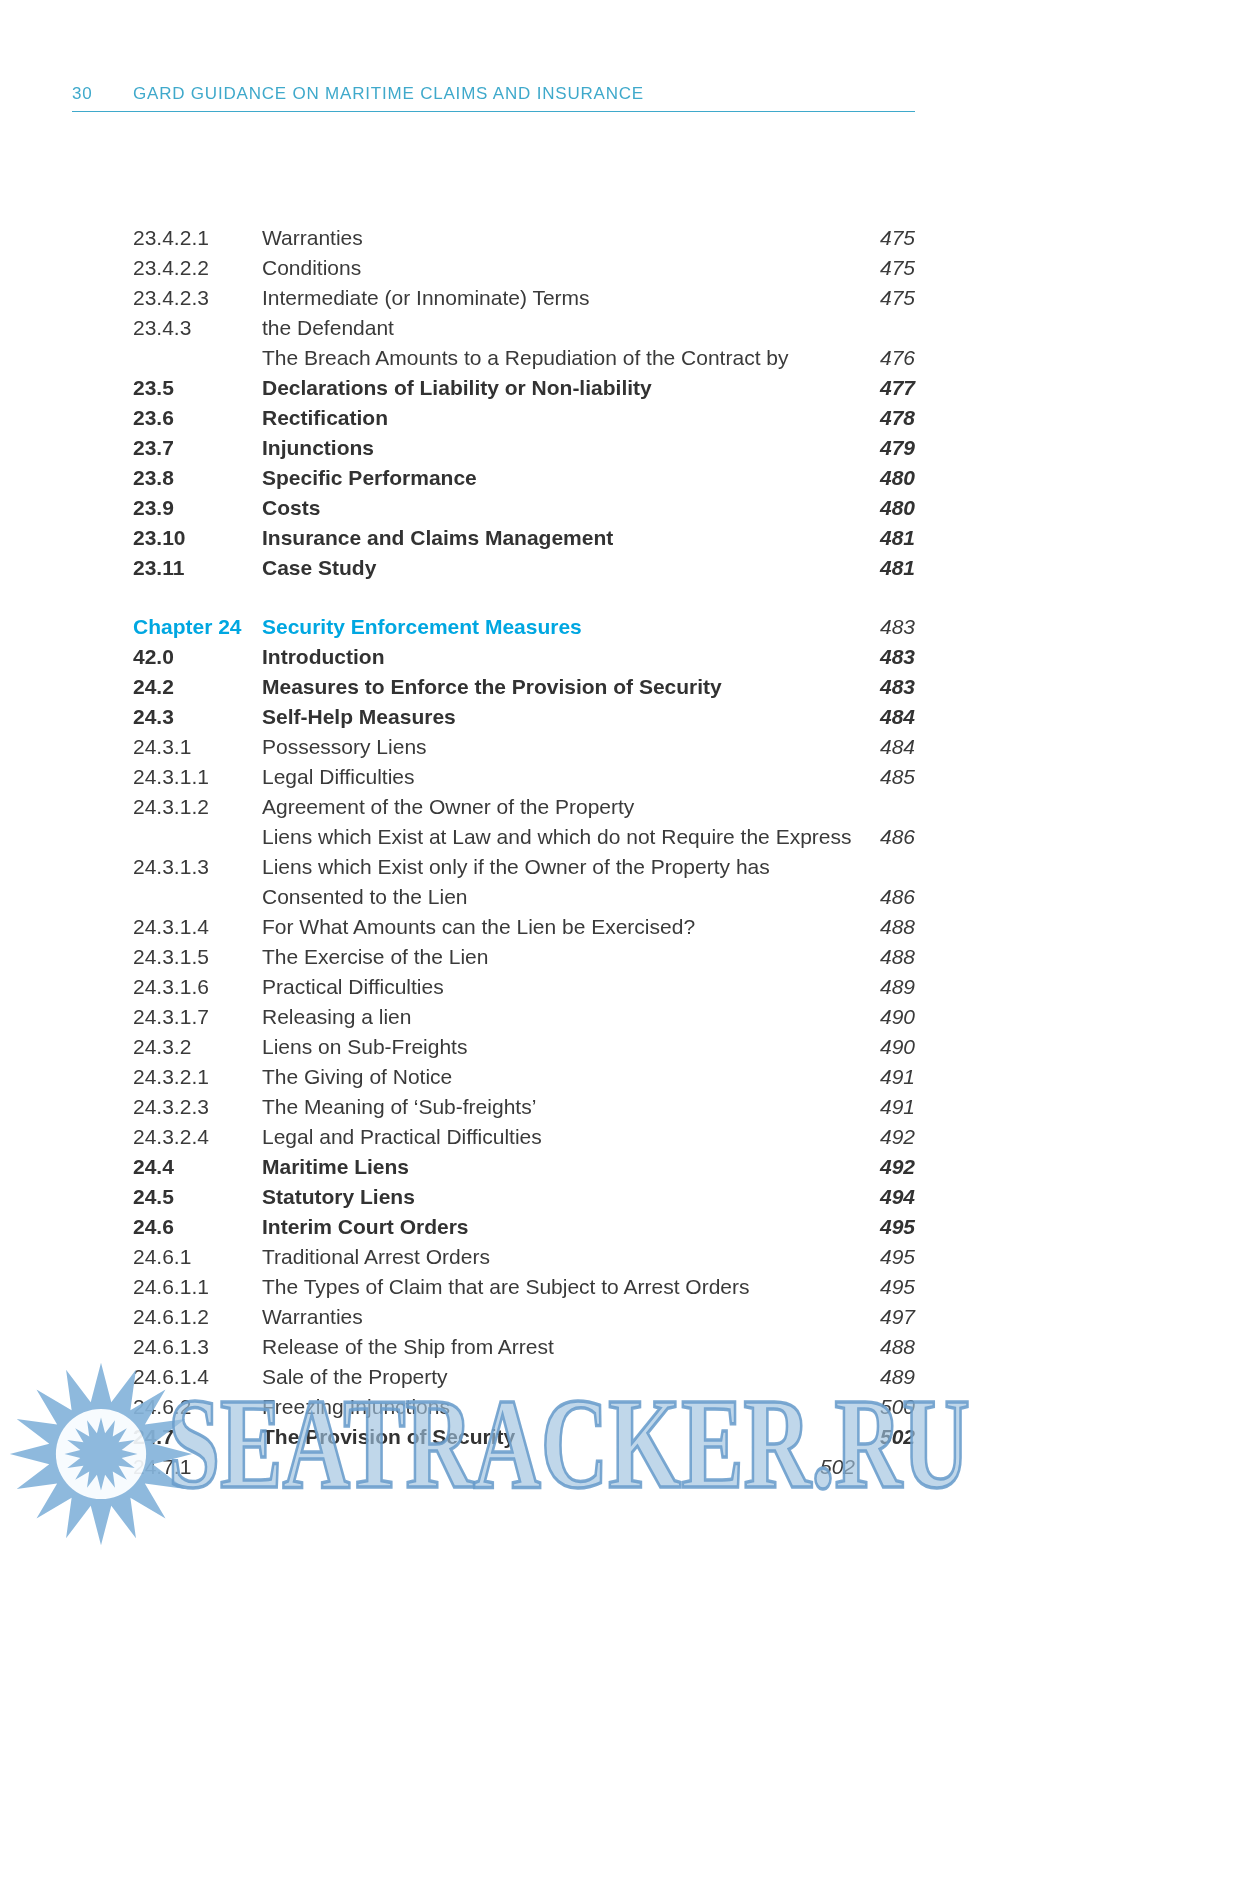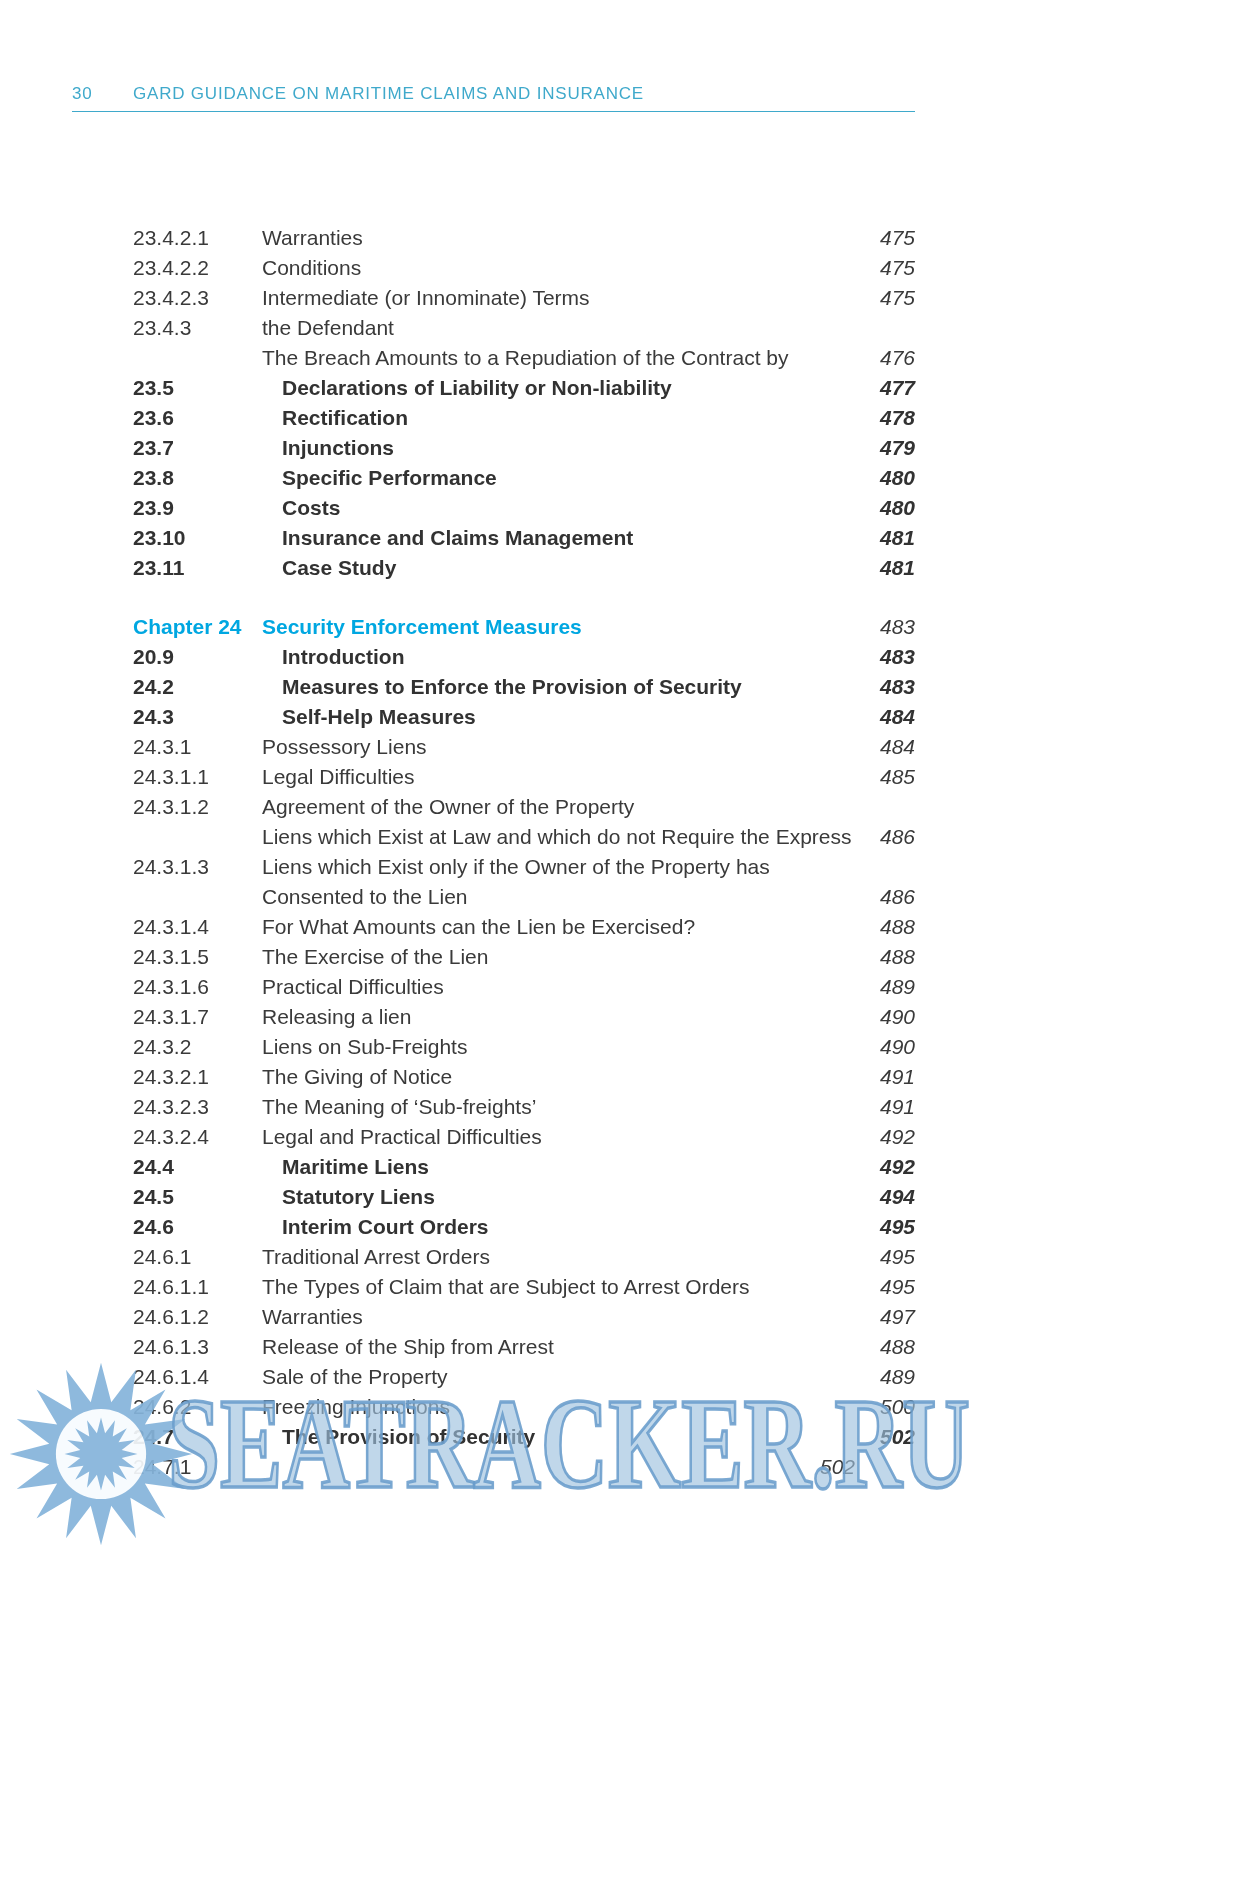--- a/index.html
+++ b/index.html
@@ -28,21 +28,21 @@
 
   
   .toc { position: absolute; top: 223px; left: 133px; width: 782px; font-size: 21px; }
   .toc-row {
     display: grid;
     grid-template-columns: 129px 1fr 60px;
     line-height: 30px;
   }
   .toc-num { white-space: nowrap; }
   .toc-page { text-align: right; align-self: end; font-style: italic; }
-  .toc-row.bold { font-weight: bold; color: #323232; gap: 20px; }
+  .toc-row.bold { font-weight: bold; color: #323232; }
   .toc-row.chapter { font-weight: bold; color: var(--chapter-cyan, #00a7e1); }
   .toc-row.chapter .toc-page { color: #3a3a3a; font-weight: normal; }
   .toc-row.gap-before { margin-top: 29px; }
 
   
   .watermark {
     position: absolute; left: 0; top: 1350px; width: 1018px; height: 240px;
     pointer-events: none; z-index: 5;
   }
   .sun-logo { position: absolute; left: 5px; top: 8px; opacity: 0.92; }
@@ -164,21 +164,21 @@
 
   <div class="toc-row chapter gap-before">
     <span class="toc-num">Chapter 24</span>
     <span class="toc-title">
         <div>Security Enforcement Measures</div>
       </span>
     <span class="toc-page">483</span>
   </div>
 
   <div class="toc-row bold">
-    <span class="toc-num">20.9</span>
+    <span class="toc-num">42.0</span>
     <span class="toc-title">
         <div>Introduction</div>
       </span>
     <span class="toc-page">483</span>
   </div>
 
   <div class="toc-row bold">
     <span class="toc-num">24.2</span>
     <span class="toc-title">
         <div>Measures to Enforce the Provision of Security</div>

